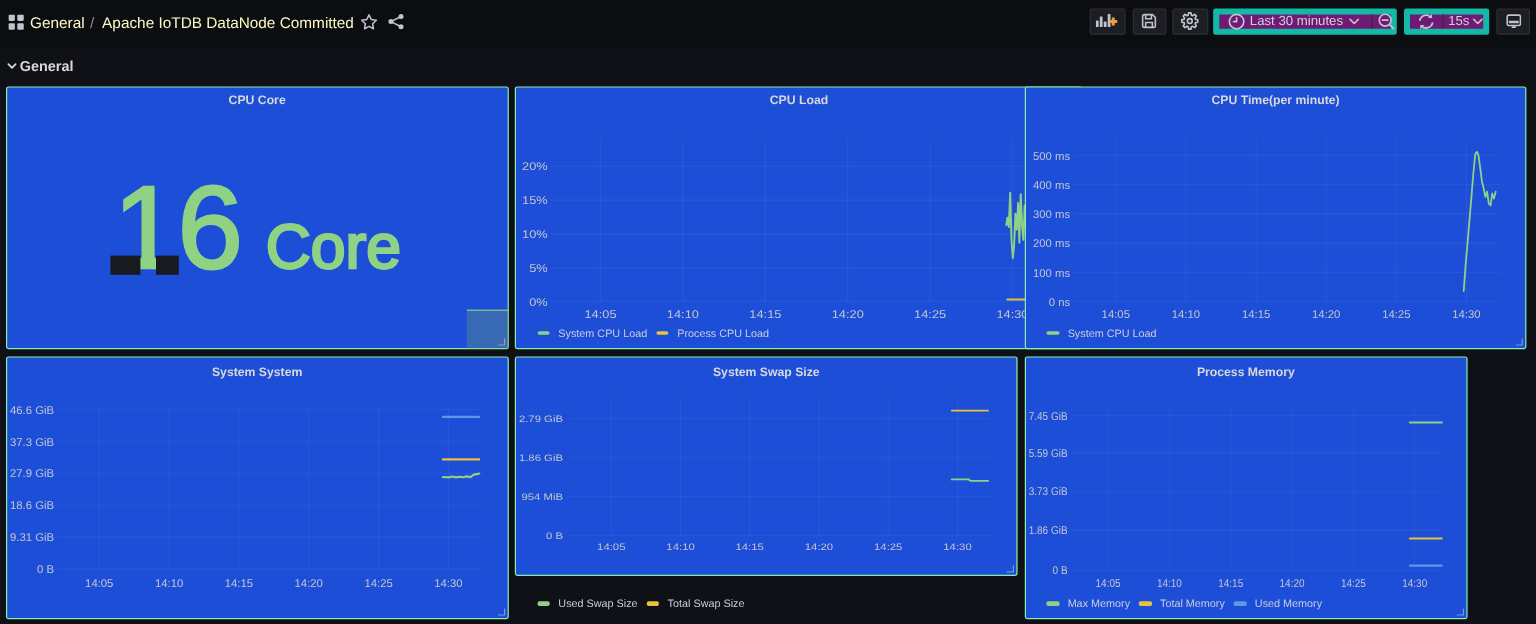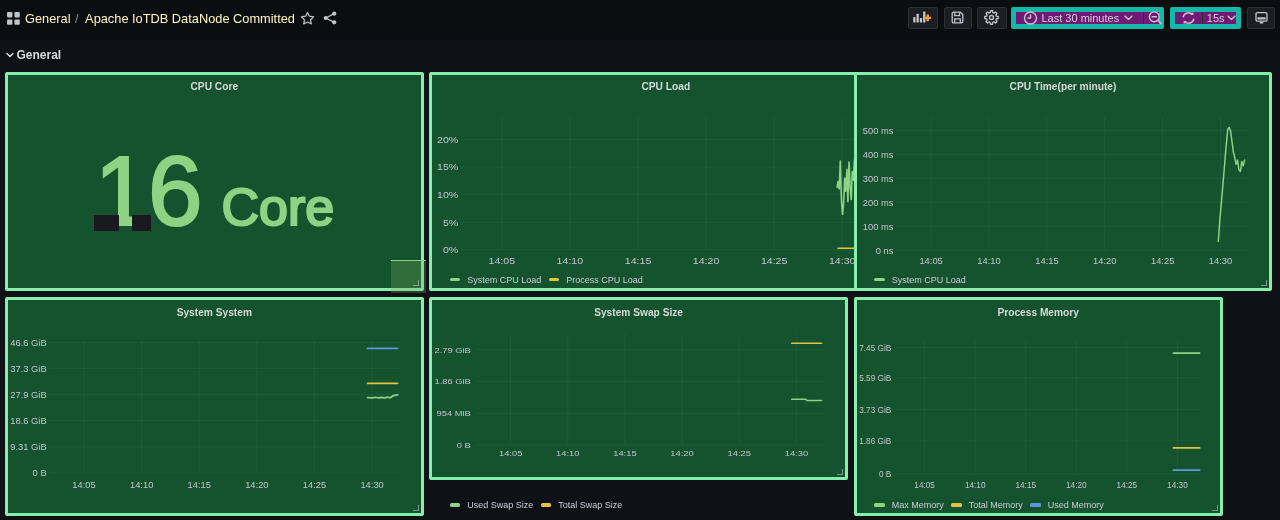--- a/index.html
+++ b/index.html
@@ -12,21 +12,21 @@
 .crumbs .star{margin-left:5px;display:flex}
 .crumbs .share{margin-left:8px;display:flex}
 .tbtn{position:absolute;top:6.8px;height:22.4px;background:#1d1e24;border:1px solid #2e2f36;
  border-radius:2px;display:flex;align-items:center;justify-content:center}
 .tbtn svg{display:block}
 .tgroup{position:absolute;top:6.8px;height:22.4px;background:#701a75;border:5px solid #14b8a6;
  border-radius:2px;display:flex;align-items:center}
 .tgroup .div{position:absolute;top:0;width:1px;height:100%;background:#2e2f36}
 .tgroup .abs{position:absolute;top:50%;transform:translateY(-50%);display:flex;align-items:center}
 .tgroup .txt{font-size:11px;color:#d0d2d8;font-weight:500;white-space:nowrap}
-.panel{position:absolute;background:#14532d;border:3px solid #86efac;border-radius:2px}
+.panel{position:absolute;background:#1d4ed8;border:1px solid #86efac;border-radius:2px}
 .ptitle{position:absolute;left:0;right:0;top:6.8px;text-align:center;font-size:10.2px;
  font-weight:700;color:#d8d9da;letter-spacing:0}
 .chart{position:absolute;left:0;top:0;width:100%;height:100%}
 .legend{position:absolute;left:17.5px;top:200px;display:flex;align-items:center;font-size:9px;
  color:#ccccdc;white-space:nowrap}
 .legend .li{display:flex;align-items:center;margin-right:7.5px}
 .legend .sw{width:10.5px;height:3.5px;border-radius:1.5px;margin-right:7px;display:inline-block}
 .rsz{position:absolute;right:2px;bottom:2px;width:6px;height:6px;
  border-right:1.7px solid rgba(204,204,220,0.55);border-bottom:1.7px solid rgba(204,204,220,0.55)}
 .rowhead{position:absolute;left:5px;top:47px;height:16px;display:flex;align-items:center}

